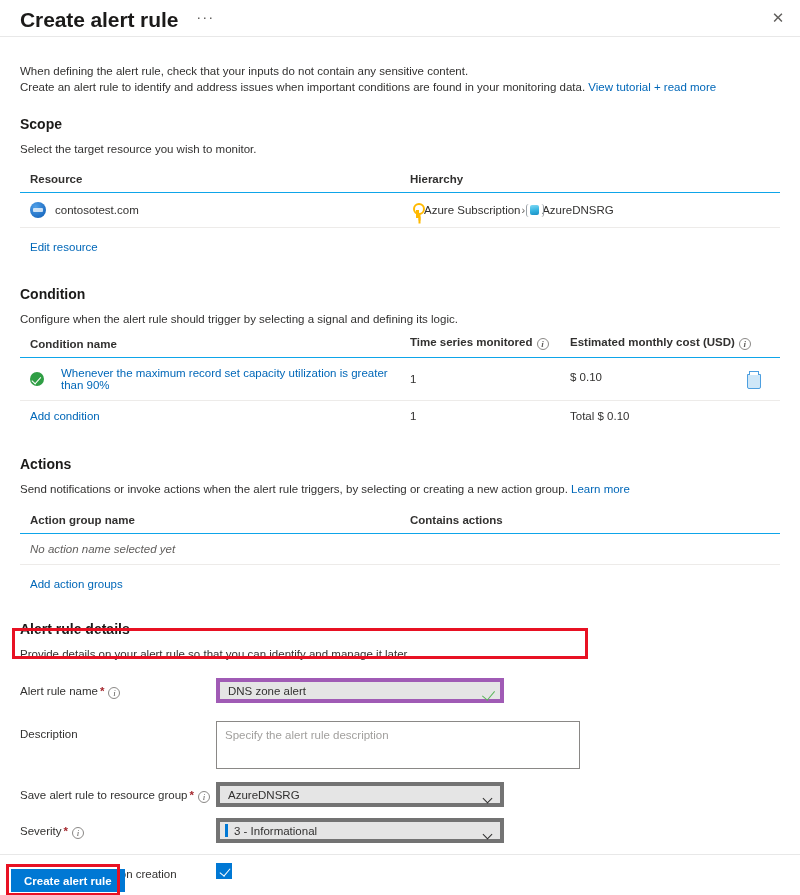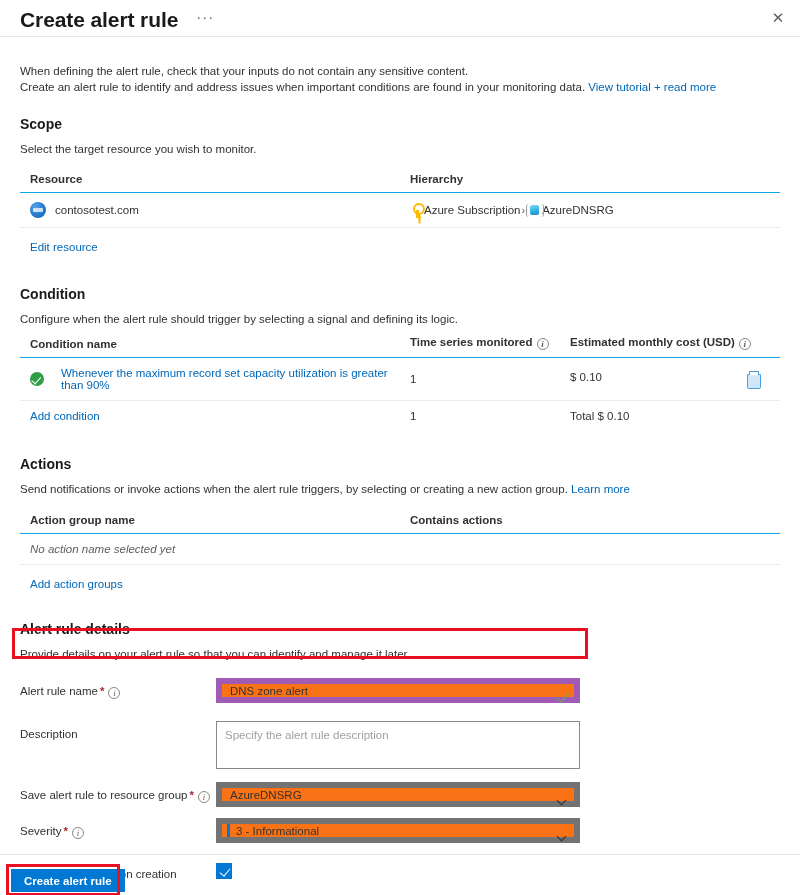--- a/index.html
+++ b/index.html
@@ -229,24 +229,24 @@
     flex: 0 0 196px;
     font-size: 11.5px;
     color: #323130;
     padding-top: 5px;
     line-height: 16px;
   }
   .req-star { color: #a4262c; font-weight: 600; margin-left: 2px; }
   .form-field { flex: 1 1 auto; }
 
   .ctl {
-    width: 364px;
+    width: 288px;
     height: 25px;
-    border: 6px solid #737373;
-    background: #f97316;
+    border: 4px solid #737373;
+    background: #e5e5e5;
     font-size: 11.5px;
     color: #323130;
     padding: 0 24px 0 8px;
     display: flex;
     align-items: center;
     position: relative;
     font-family: "Liberation Sans", sans-serif;
   }
   .ctl.valid { border-color: #a05bb5; }
   .ctl .ok-check {

